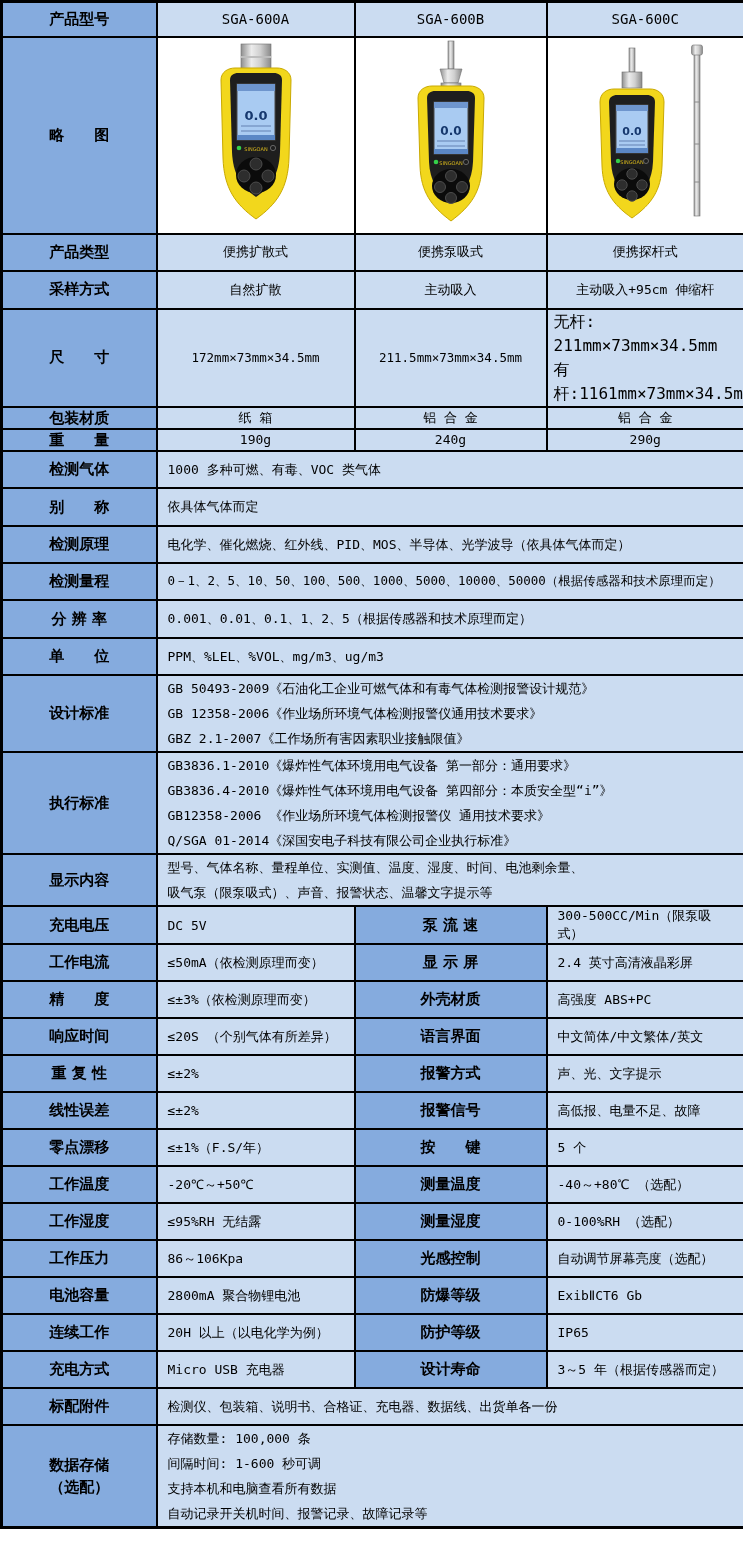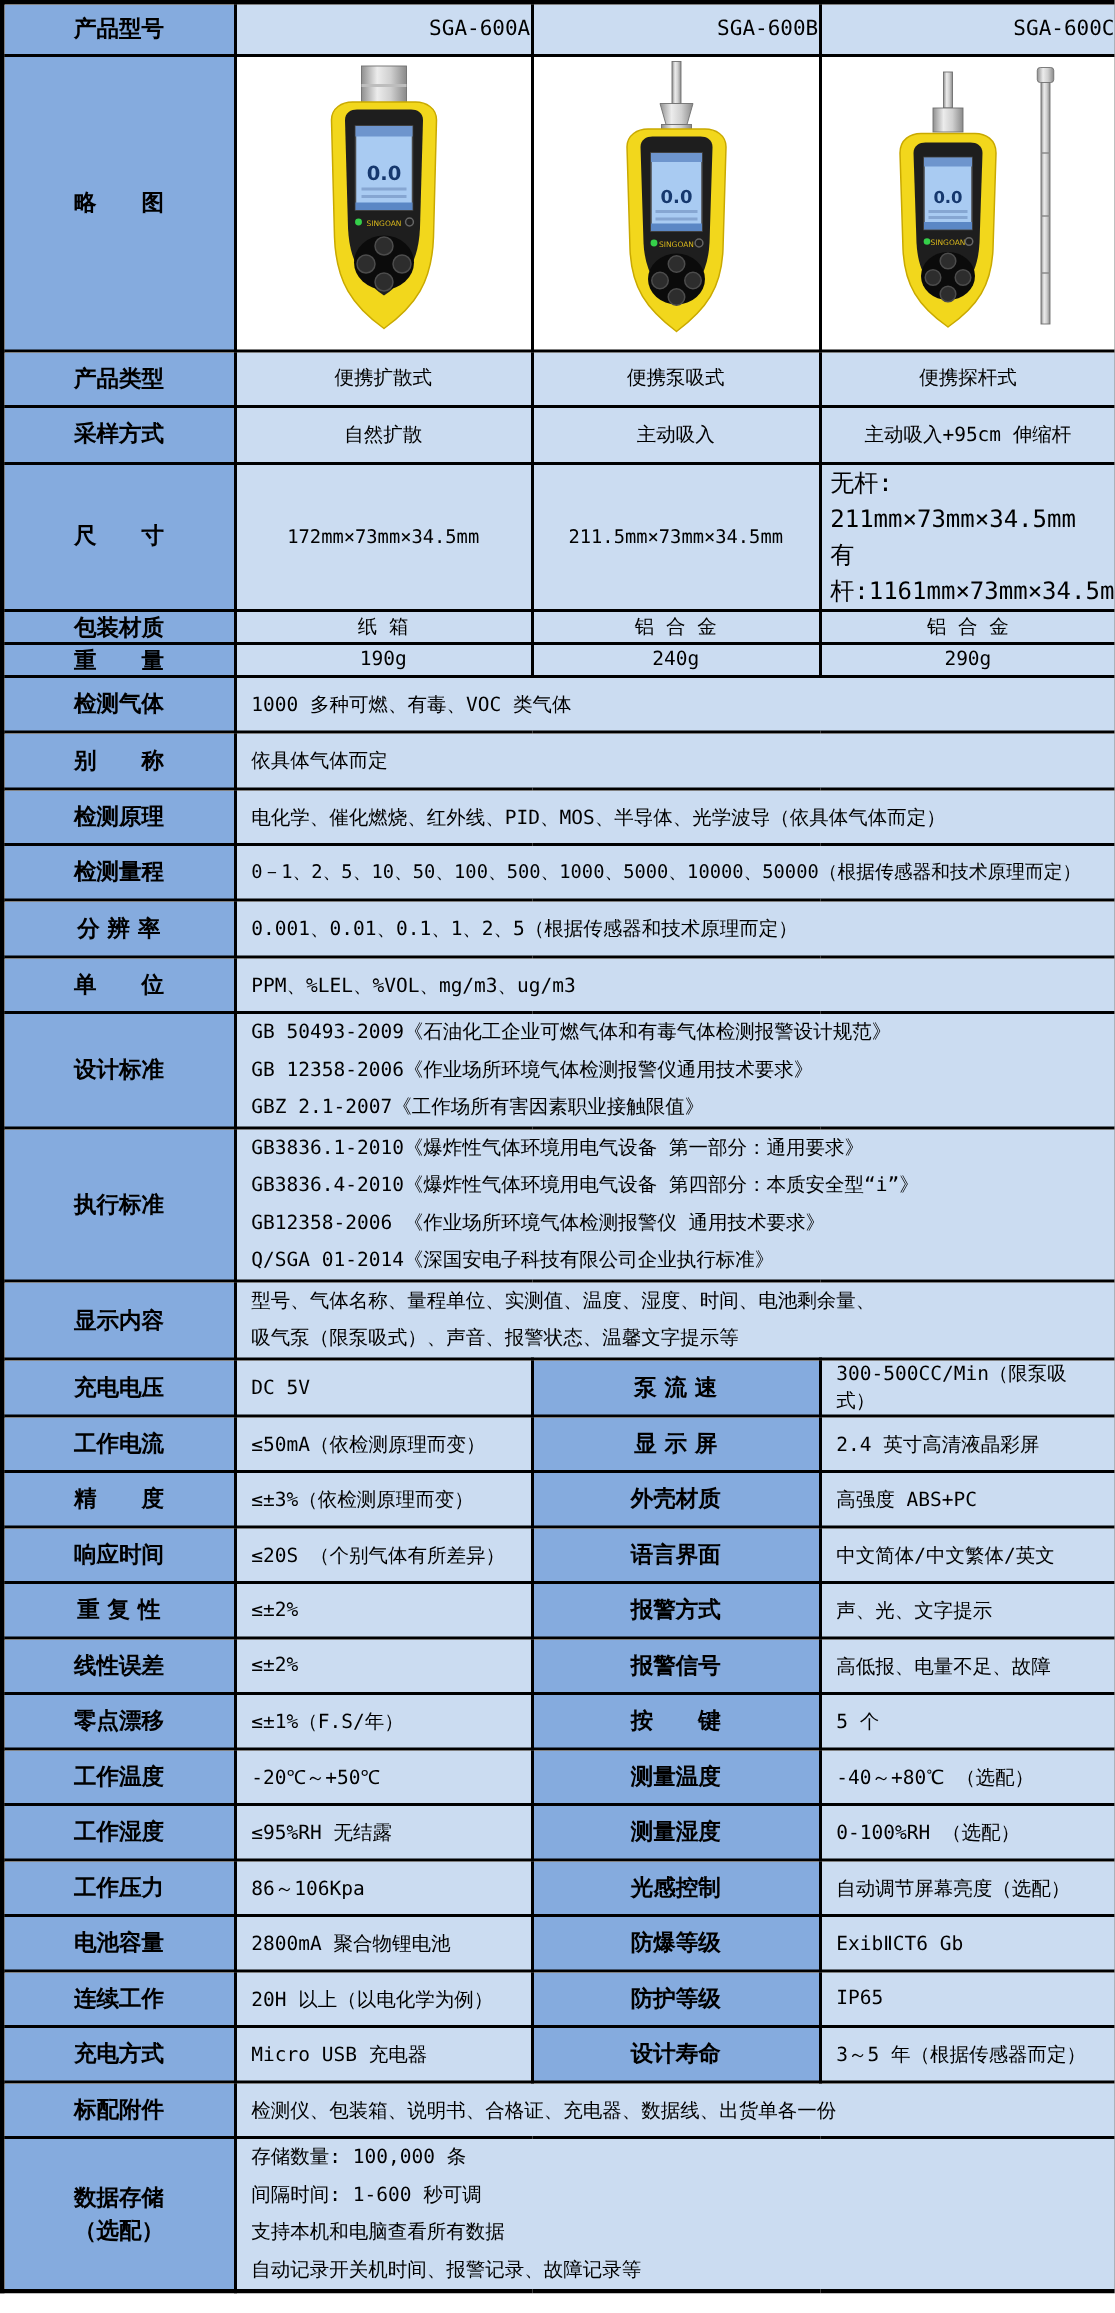--- a/index.html
+++ b/index.html
@@ -6,21 +6,21 @@
   body{width:743px;font-family:"DejaVu Sans","Liberation Sans",sans-serif;color:#000;}
   table.spec{width:743px;border-collapse:collapse;table-layout:fixed;border:3px solid #000;}
   td{border:2px solid #000;vertical-align:middle;padding:0;overflow:hidden;}
   td.lbl{background:#85ABDE;font-weight:bold;font-size:15px;text-align:center;line-height:1.35;}
   td.lbl.pre{white-space:pre-line;line-height:22px;}
   td.val{background:#CBDCF1;font-size:13px;font-family:"DejaVu Sans Mono","Liberation Mono",monospace;}
   td.val.c{text-align:center;}
   td.val.l{text-align:left;padding-left:10px;padding-right:16px;}
   td.val.pre{white-space:pre-line;line-height:25px;}
   td.val.dim3{white-space:pre-line;line-height:24px;padding-left:6px;font-size:16px;}
-  td.val.hdr{font-size:14px;text-align:right;}
+  td.val.hdr{font-size:14px;}
   td.img{background:#FFFFFF;text-align:center;vertical-align:middle;margin-left:36px;}
   tr.h35{height:35px}tr.h36{height:20px}tr.h37{height:37px}tr.h38{height:38px}
   tr.h50{height:50px}tr.h53{height:44px}tr.h76{height:76px}tr.h100{height:100px}
   tr.h101{height:101px}tr.h197{height:197px}
 </style>
 </head>
 <body>
 
 <table class="spec">
   <colgroup>

